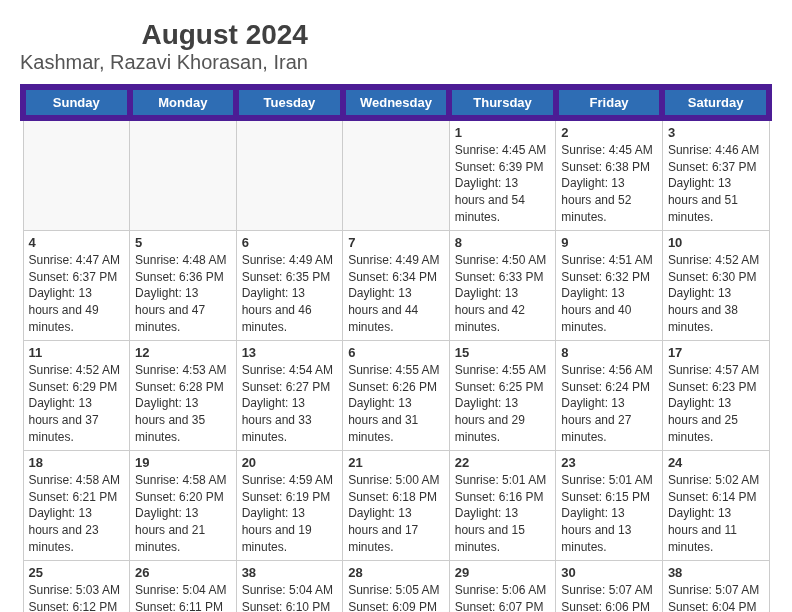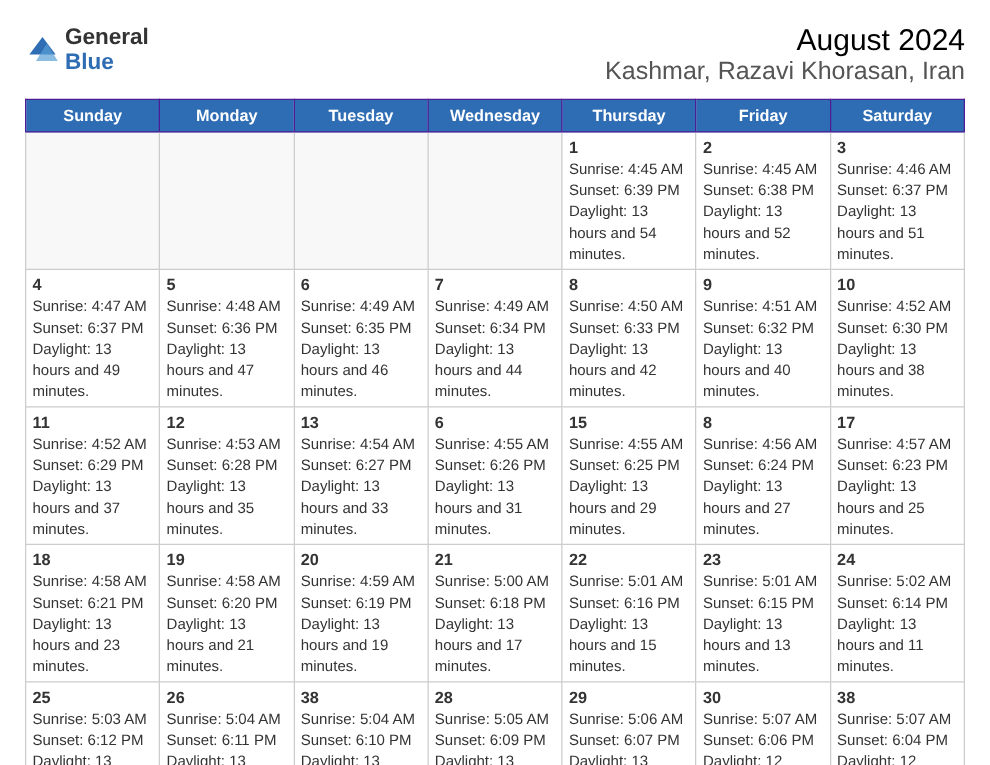--- a/index.html
+++ b/index.html
@@ -29,42 +29,42 @@
     .logo-text .general { color: #333; }
     .logo-text .blue { color: #2e6db4; }
     .logo-icon {
       width: 28px;
       height: 28px;
     }
     .title-block {
       text-align: right;
     }
     .month-year {
-      font-size: 24px;
-      font-weight: normal;
-      color: #000000;
+      font-size: 28px;
+      font-weight: bold;
+      color: #404040;
       line-height: 1.1;
     }
     .location {
       font-size: 20px;
       color: #555;
     }
     .calendar {
       width: 100%;
       border-collapse: collapse;
       table-layout: fixed;
     }
     .calendar th {
       background: #2e6db4;
       color: #fff;
       text-align: center;
       padding: 5px 4px;
       font-size: 13px;
       font-weight: bold;
-      border: 1px solid #4c1d95;
+      border: 6px solid #4c1d95;
     }
     .calendar td {
       border: 1px solid #ccc;
       vertical-align: top;
       padding: 4px 5px;
       height: 88px;
       font-size: 10.5px;
       color: #333;
       background: #fff;
     }
@@ -78,30 +78,20 @@
     }
     .day-info {
       line-height: 1.4;
       font-size: 12px;
     }
   </style>
 </head>
 <body>
 
 <div class="header">
-  <div class="logo">
-    <svg class="logo-icon" viewBox="0 0 32 32">
-      <polygon points="16,4 28,20 4,20" fill="#2e6db4"></polygon>
-      <polygon points="20,10 30,26 10,26" fill="#5a9fd4" opacity="0.7"></polygon>
-    </svg>
-    <div class="logo-text">
-      <span class="general">General</span><br>
-      <span class="blue">Blue</span>
-    </div>
-  </div>
   <div class="title-block">
     <div class="month-year">August 2024</div>
     <div class="location">Kashmar, Razavi Khorasan, Iran</div>
   </div>
 </div>
 
 <table class="calendar">
   <thead>
     <tr>
     <th>Sunday</th>

